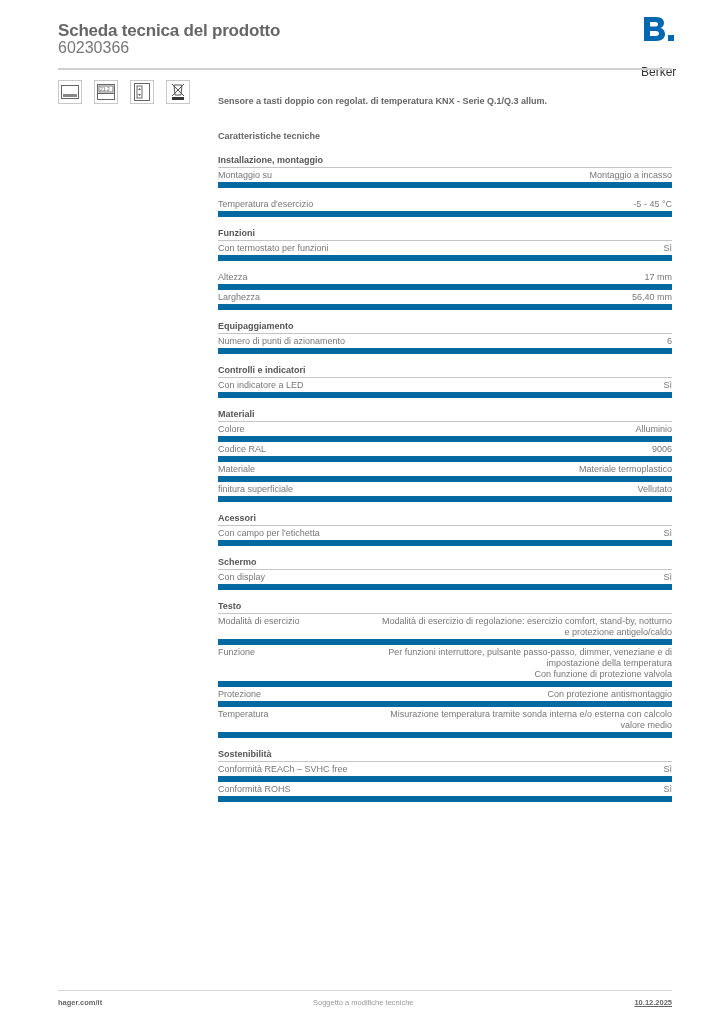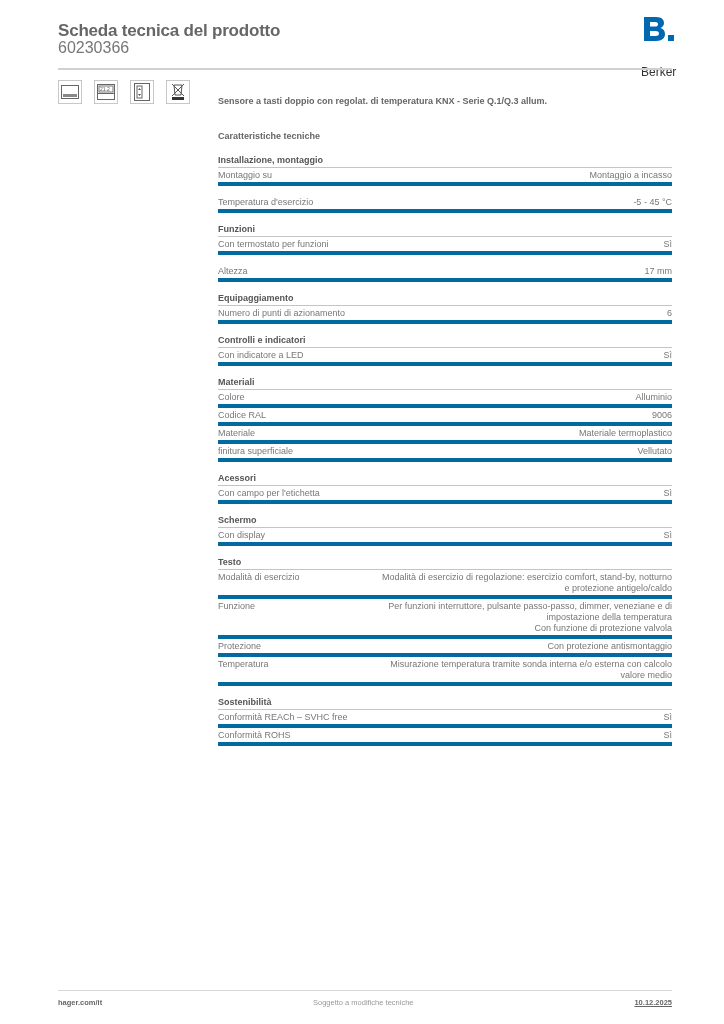--- a/index.html
+++ b/index.html
@@ -36,21 +36,21 @@
   }
   .spec { position: absolute; left: 218px; top: 153px; width: 454px; }
   .group { margin-bottom: 9px; }
   .group-title {
     font-size: 9px; font-weight: bold; color: #555;
     padding: 2px 0 1px 0; border-bottom: 1px solid #c4c4c4; line-height: 11px;
   }
   .row {
     display: flex; justify-content: space-between; align-items: flex-start;
     font-size: 9px; color: #777; line-height: 11px;
-    padding: 2px 0 1px 0; border-bottom: 4px solid #0369a1;
+    padding: 2px 0 1px 0; border-bottom: 6px solid #0369a1;
   }
   .row .label { white-space: nowrap; }
   .row .value { text-align: right; max-width: 320px; white-space: pre-line; }
   .footer-line { position: absolute; left: 58px; top: 990px; width: 614px; height: 1px; background: #d8d8d8; }
   .footer-left { position: absolute; left: 58px; top: 998px; font-size: 7.5px; font-weight: bold; color: #666; }
   .footer-center { position: absolute; left: 313px; top: 998px; font-size: 7.5px; color: #999; }
   .footer-right { position: absolute; right: 52px; top: 998px; font-size: 7.5px; font-weight: bold; color: #666; text-decoration: underline; }
 </style>
 </head>
 <body>
@@ -122,20 +122,24 @@
     <div class="row">
         <span class="label">Con termostato per funzioni</span>
         <span class="value">Sì</span>
       </div>
   </div>
   <div class="group">
     <div class="row">
         <span class="label">Altezza</span>
         <span class="value">17 mm</span>
       </div>
+    <div class="row">
+        <span class="label">Larghezza</span>
+        <span class="value">56,40 mm</span>
+      </div>
   </div>
   <div class="group">
     <div class="group-title">Equipaggiamento</div>
     <div class="row">
         <span class="label">Numero di punti di azionamento</span>
         <span class="value">6</span>
       </div>
   </div>
   <div class="group">
     <div class="group-title">Controlli e indicatori</div>

